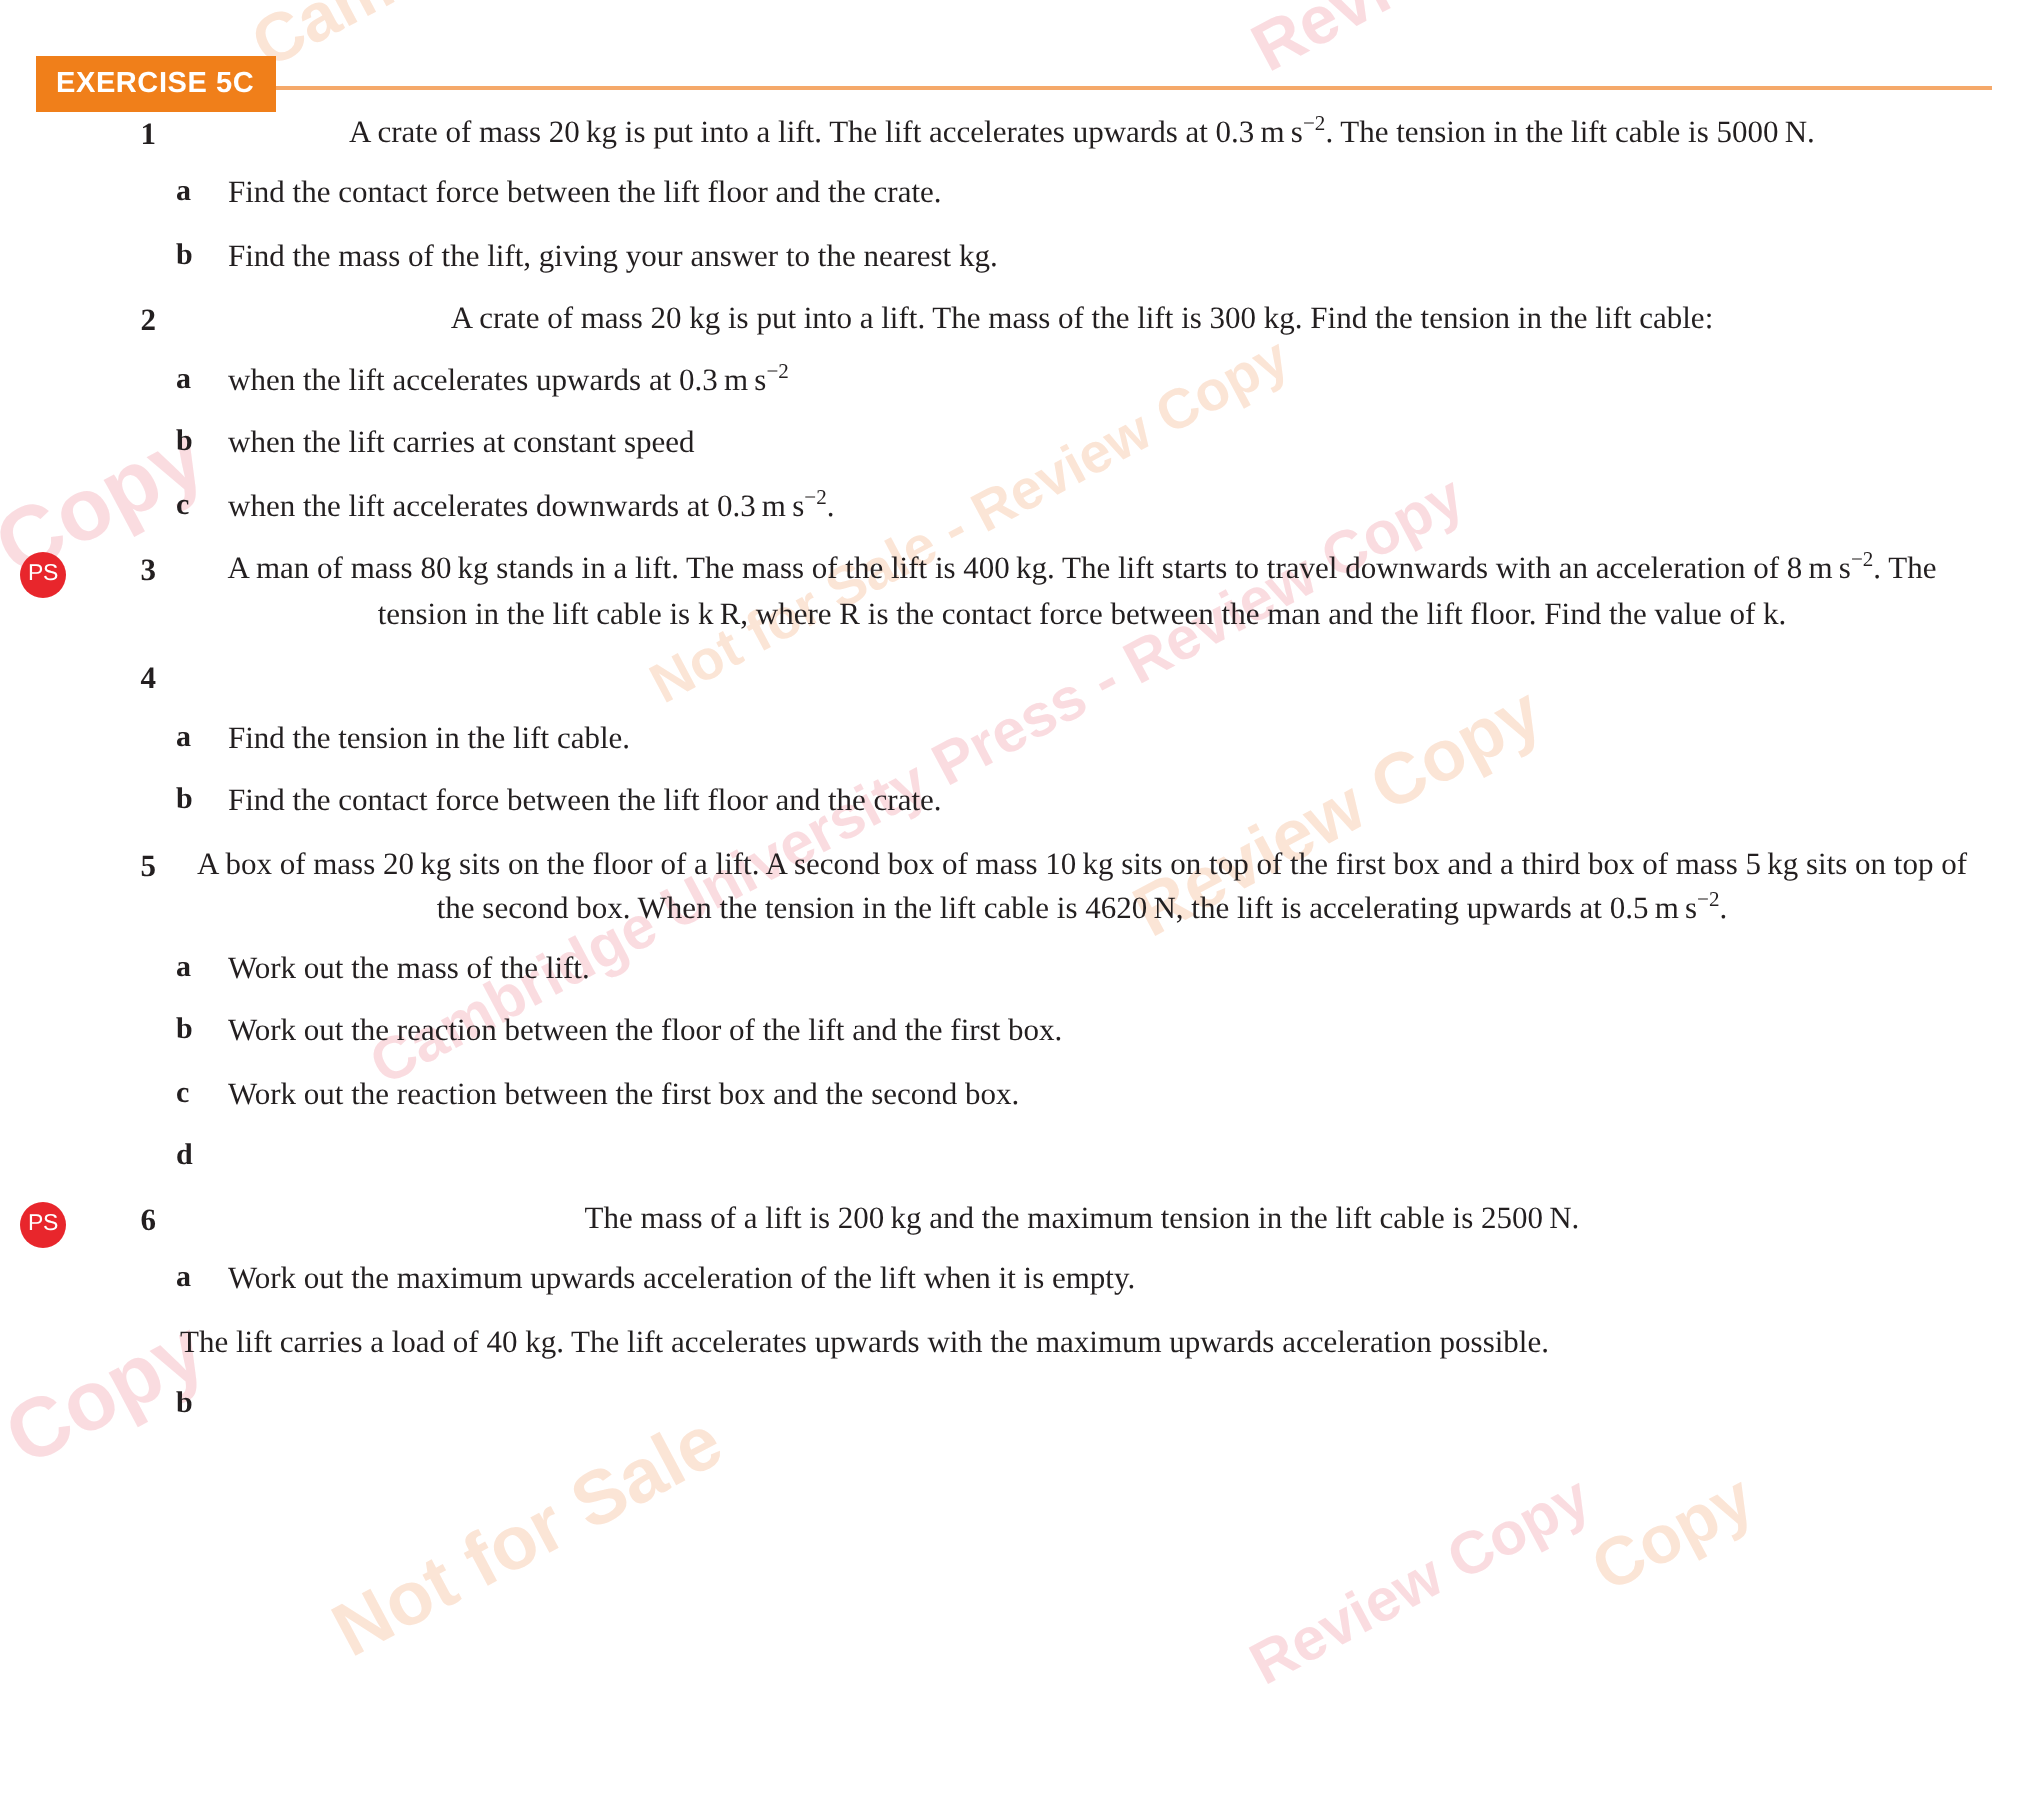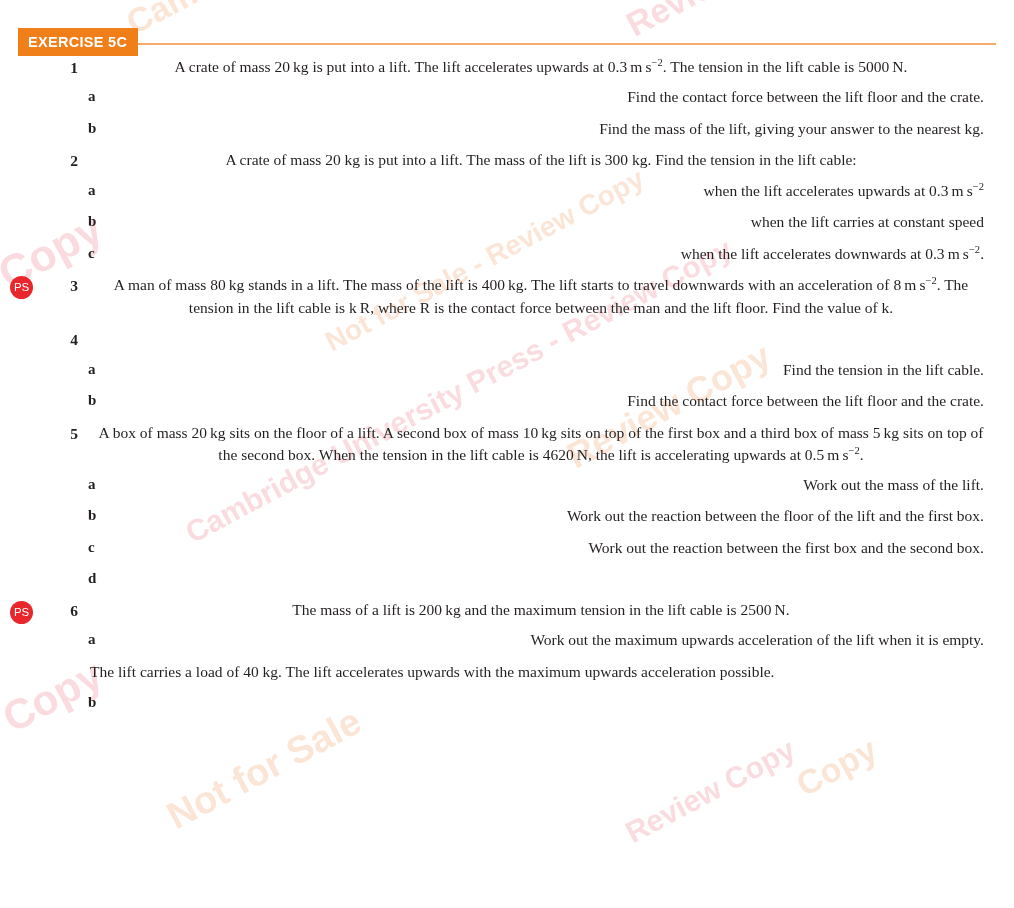--- a/index.html
+++ b/index.html
@@ -112,22 +112,21 @@
     margin-left: 88px;
     font-weight: 700;
     font-size: 15px;
     line-height: 1.45;
   }
   .part-text {
     flex: 1;
     font-size: 15.5px;
     line-height: 1.45;
     padding-left: 12px;
-    padding-right: 30px;
-    text-align: right;
+    padding-right: 13px;
   }
   .interleave-text {
     font-size: 15.5px;
     line-height: 1.45;
     margin-left: 90px;
     margin-right: 18px;
     margin-bottom: 9px;
   }
 
   

